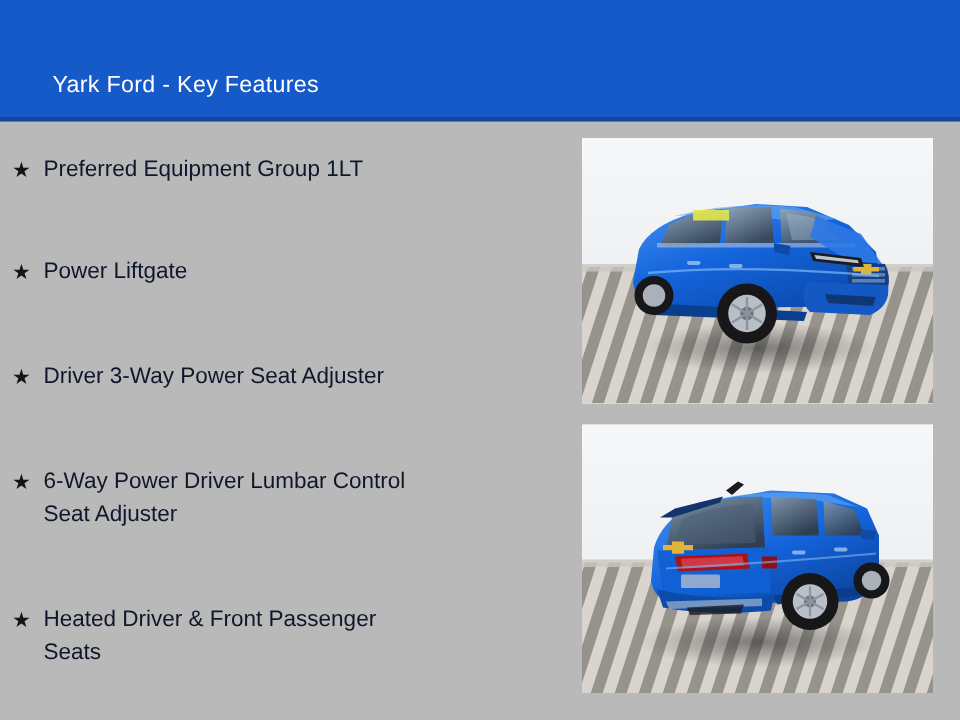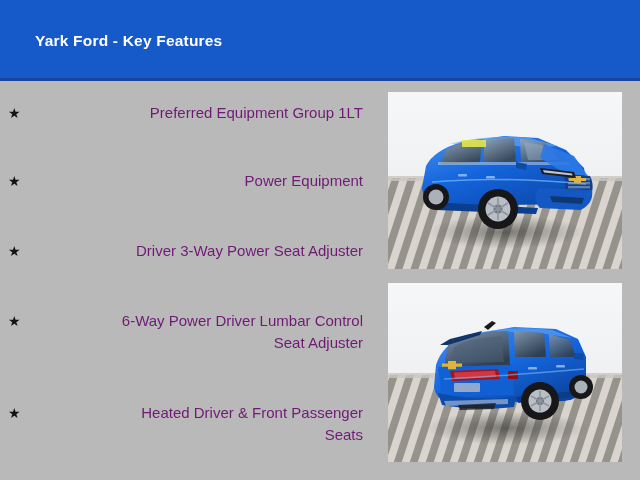--- a/index.html
+++ b/index.html
@@ -27,23 +27,23 @@
   #header-underline {
     position: absolute;
     left: 0; top: 78px;
     width: 640px;
     height: 3px;
     background: #18459b;
   }
   #page-title {
     position: absolute;
     left: 35px;
-    top: 32px;
+    top: 48px;
     font-size: 15.5px;
-    font-weight: bold;
+    font-weight: normal;
     color: #ffffff;
     letter-spacing: 0.2px;
     white-space: nowrap;
   }
 
   
   #feature-list {
     position: absolute;
     left: 0;
     top: 92px;
@@ -67,23 +67,22 @@
     font-size: 14px;
     line-height: 22px;
     color: #131313;
     width: 11px;
     text-align: center;
   }
   .feature-label {
     flex: 1 1 auto;
     font-size: 15px;
     line-height: 22px;
-    color: #701a75;
+    color: #0f172a;
     white-space: pre-line;
-    text-align: right;
   }
 
   #feature-item-0 { top: 10px; }
   #feature-item-1 { top: 78px; }
   #feature-item-2 { top: 148px; }
   #feature-item-3 { top: 218px; }
   #feature-item-4 { top: 310px; }
 
   
   .photo-frame {
@@ -120,21 +119,21 @@
 
 <ul id="feature-list">
 
   <li class="feature-item" id="feature-item-0">
     <span class="feature-bullet">★</span>
     <span class="feature-label">Preferred Equipment Group 1LT</span>
   </li>
 
   <li class="feature-item" id="feature-item-1">
     <span class="feature-bullet">★</span>
-    <span class="feature-label">Power Equipment</span>
+    <span class="feature-label">Power Liftgate</span>
   </li>
 
   <li class="feature-item" id="feature-item-2">
     <span class="feature-bullet">★</span>
     <span class="feature-label">Driver 3-Way Power Seat Adjuster</span>
   </li>
 
   <li class="feature-item" id="feature-item-3">
     <span class="feature-bullet">★</span>
     <span class="feature-label">6-Way Power Driver Lumbar Control

